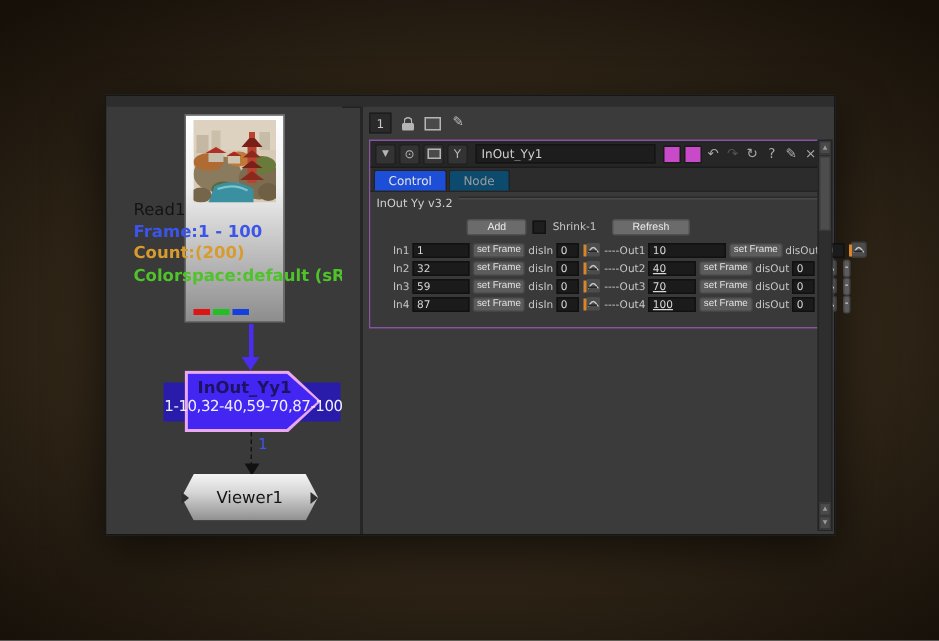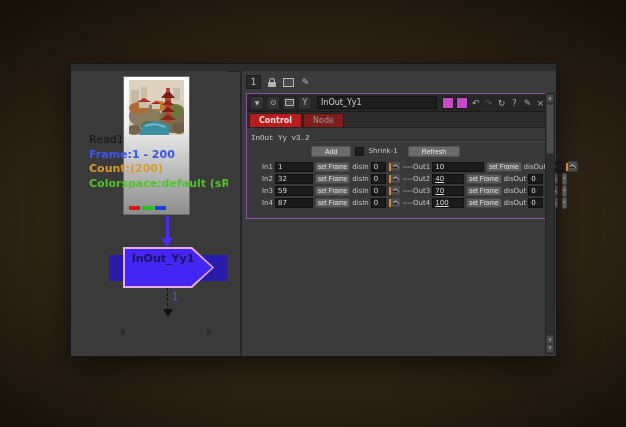--- a/index.html
+++ b/index.html
@@ -75,24 +75,24 @@
     display:flex;align-items:center;gap:2px;padding:0 3px;}
   .hd-icon{width:12px;height:12px;display:flex;align-items:center;justify-content:center;
     color:#b5b5b5;font-size:8px;background:#333;border:1px solid #202020;border-radius:2px;cursor:pointer;}
   .hd-title{flex:1;height:11px;background:#1d1d1d;border:1px solid #141414;color:#cfcfcf;
     font-size:8px;padding:0 3px;margin:0 3px;font-family:"DejaVu Sans","Liberation Sans",sans-serif;}
   .swatch{width:10px;height:10px;border:1px solid #1a1a1a;border-radius:1px;cursor:pointer;}
   .hd-glyph{color:#aaa;font-size:9px;width:11px;text-align:center;cursor:pointer;}
   .hd-glyph.dim{color:#555;}
   .tabs{height:15px;background:#2c2c2c;display:flex;align-items:flex-end;padding-left:2px;gap:1px;border-bottom:1px solid #242424;}
   .tab{font-size:8px;padding:2px 9px;border:1px solid #222;border-bottom:none;border-radius:2px 2px 0 0;cursor:pointer;}
-  .tab.active{background:#b91c1c;color:#e2e2e2;font-weight:bold;}
-  .tab.inactive{background:#7f1d1d;color:#9a9a9a;}
+  .tab.active{background:#1d4ed8;color:#e2e2e2;}
+  .tab.inactive{background:#0c4a6e;color:#9a9a9a;}
   .panel-body{flex:1;background:#393939;padding:3px 4px;}
-  .version-row{display:flex;align-items:flex-end;gap:4px;height:11px;font-family:Liberation Mono, monospace;}
+  .version-row{display:flex;align-items:flex-start;gap:4px;height:11px;}
   .version-label{color:#cfcfcf;font-size:7.5px;white-space:nowrap;}
   .version-line{flex:1;height:0;border-top:1px solid #2a2a2a;border-bottom:1px solid #4a4a4a;}
   .btns-row{display:flex;align-items:center;gap:4px;margin:3px 0 4px 60px;height:12px;}
   .btn-big{background:#6b6b6b;border:1px solid #515151;border-radius:2px;color:#ebebeb;
     font-size:7px;height:11px;line-height:9px;padding:0 13px;cursor:pointer;}
   .checkbox{width:7px;height:7px;background:#1e1e1e;border:1px solid #121212;cursor:pointer;}
   .chk-label{color:#c8c8c8;font-size:7px;margin-right:6px;}
   .krow{display:flex;align-items:center;gap:2px;height:11px;margin:0 0 1px 11px;font-size:7px;color:#c6c6c6;white-space:nowrap;}
   .lbl-in{width:13px;text-align:center;}
   .val{height:8px;background:#1b1b1b;border:1px solid #111;color:#d8d8d8;font-size:7px;padding:0 2px;
@@ -154,38 +154,42 @@
       </svg>
       <div class="rgb-chips">
         <div class="chip" style="background:#dd1515"></div>
         <div class="chip" style="background:#22c022"></div>
         <div class="chip" style="background:#1540dd"></div>
       </div>
     </div>
 
     <div class="read-info">
       <div class="ri-plain">Read1</div>
-      <div class="ri-frame">Frame:1 - 200</div>
+      <div class="ri-frame">Frame:1 - 100</div>
       <div class="ri-count">Count:(200)</div>
       <div class="ri-cs">Colorspace:default (sRGB)</div>
     </div>
 
     <div class="conn-blue"></div>
     <div class="conn-blue-head"></div>
 
     <div class="inout-band"></div>
     <div class="inout-arrow">
       <div class="inout-arrow-in"></div>
     </div>
     <div class="inout-title">InOut_Yy1</div>
+    <div class="inout-range">1-10,32-40,59-70,87-100</div>
 
     <div class="conn-dash"></div>
     <div class="conn-dash-head"></div>
     <div class="conn-num">1</div>
 
+    <div class="viewer-node">
+      <span>Viewer1</span>
+    </div>
     <div class="viewer-notch-l"></div>
     <div class="viewer-notch-r"></div>
   </div>
 
   <div class="pane-divider"></div>
 
   <div class="props">
 
     <div class="props-toolbar">
       <div class="tb-count">1</div>

